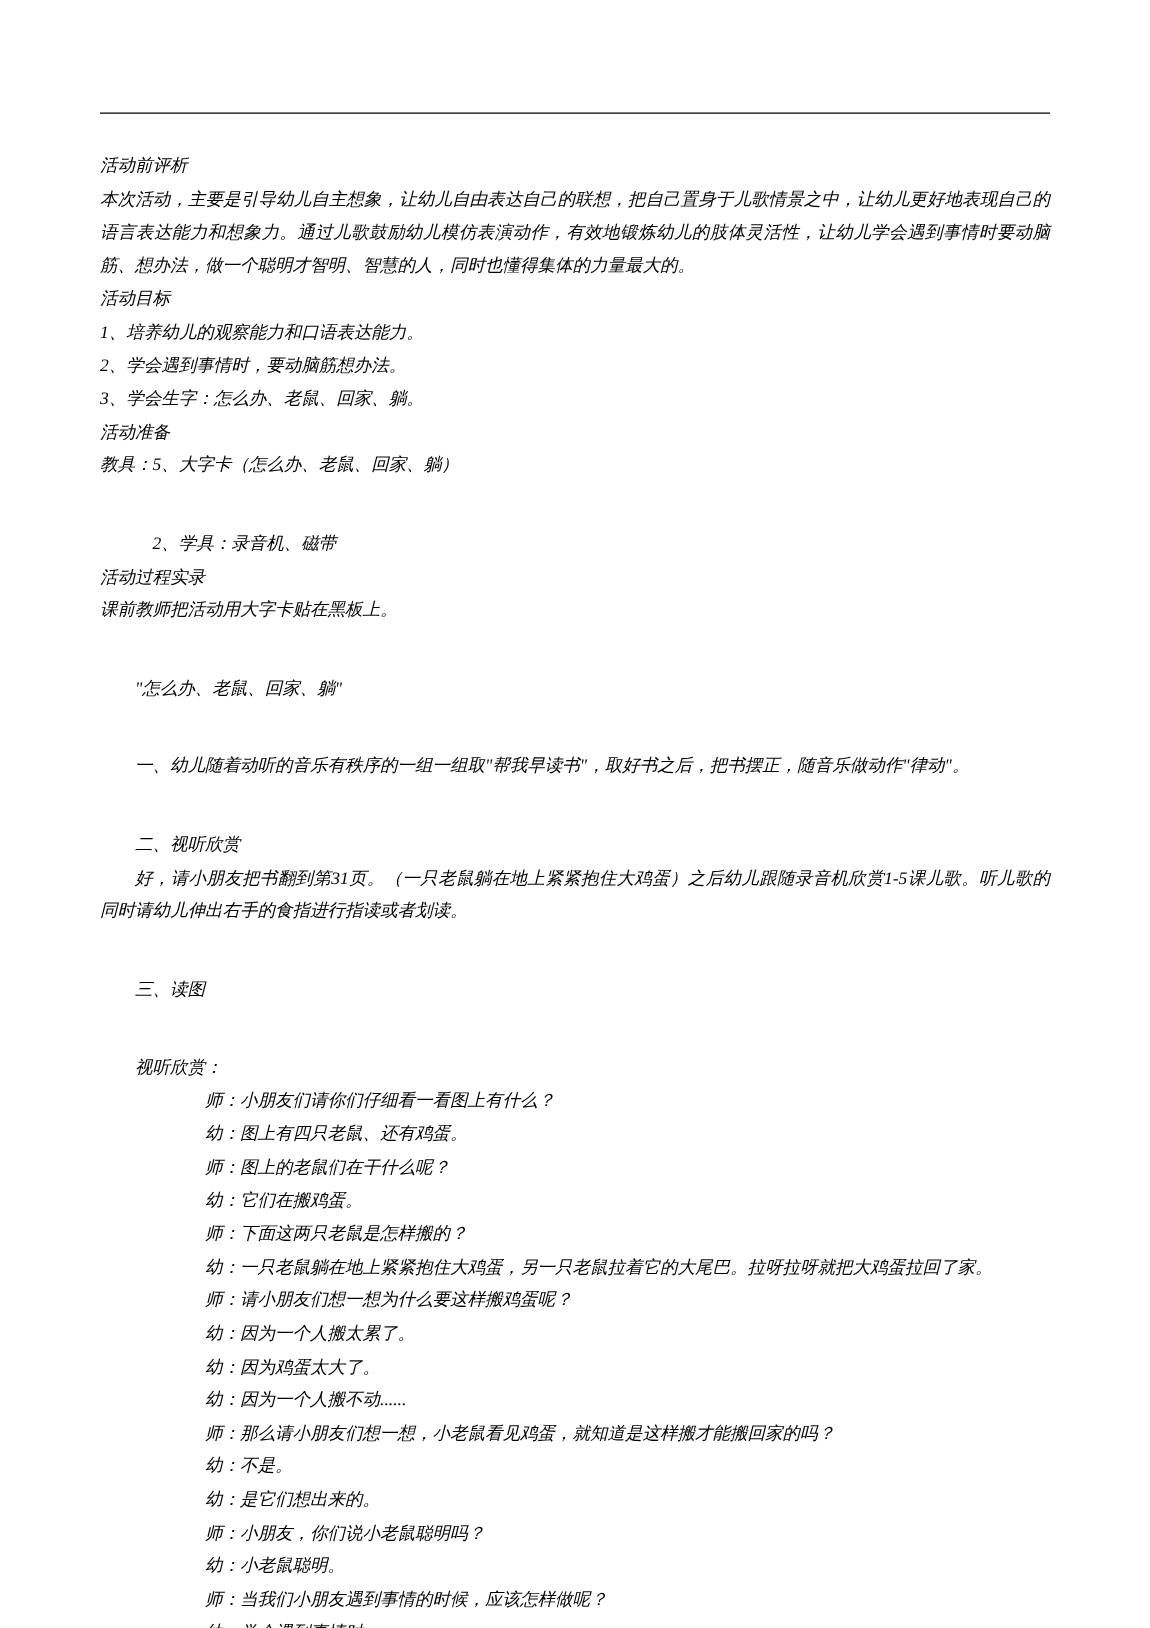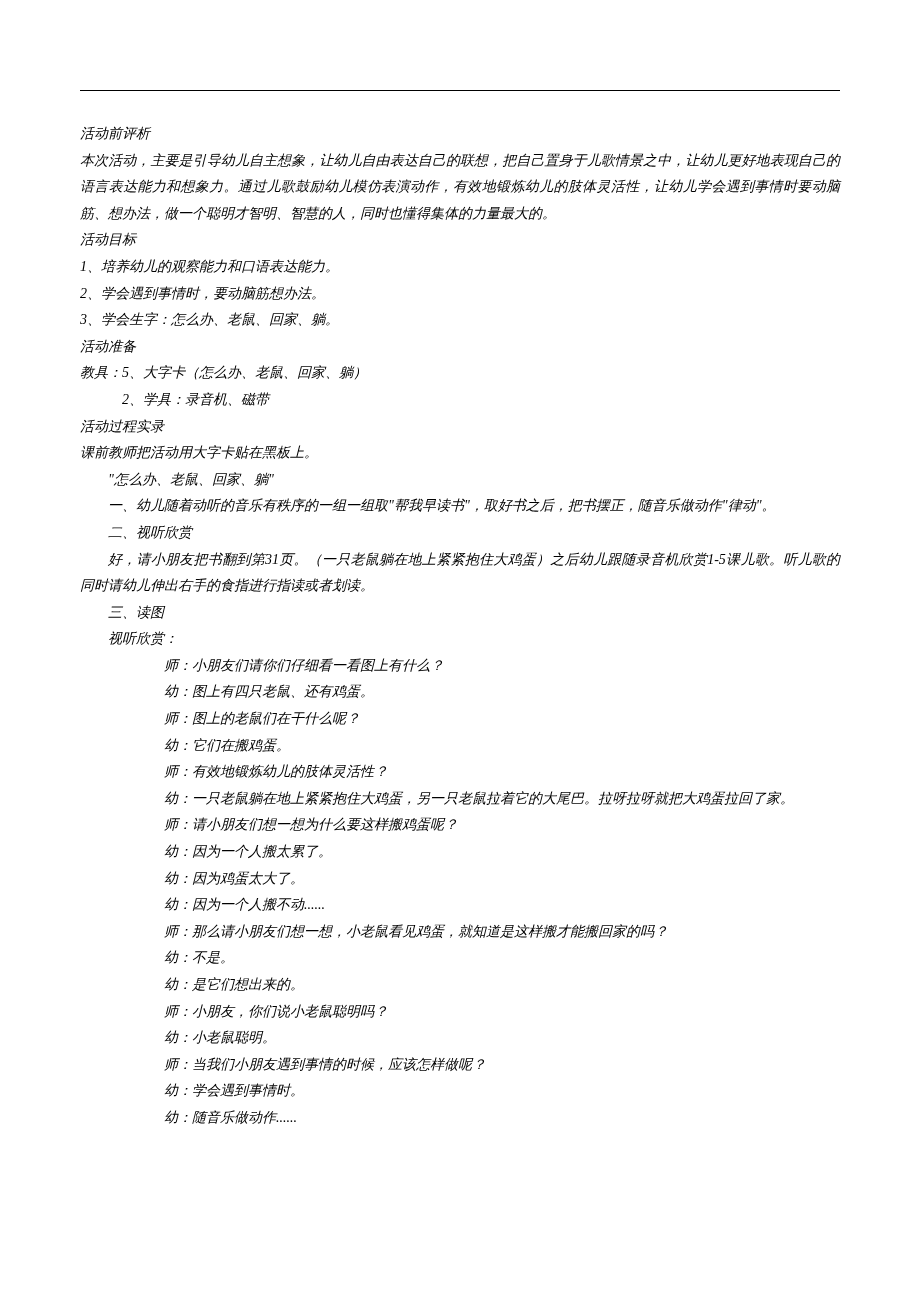--- a/index.html
+++ b/index.html
@@ -20,20 +20,21 @@
       border: none;
       border-top: 1.5px solid #000;
       margin-bottom: 30px;
     }
     .para {
       text-align: justify;
       font-style: italic;
     }
     .indent-1 {
       padding-left: 2em;
+      margin-top: 36px;
     }
     .indent-3 {
       padding-left: 6em;
     }
   </style>
 </head>
 <body>
 
 <hr class="hr-top">
 
@@ -55,21 +56,21 @@
 <div class="para indent-1">一、幼儿随着动听的音乐有秩序的一组一组取"帮我早读书"，取好书之后，把书摆正，随音乐做动作"律动"。</div>
 <div class="para indent-1">二、视听欣赏</div>
 <div class="para" style="text-indent:2em">好，请小朋友把书翻到第31页。（一只老鼠躺在地上紧紧抱住大鸡蛋）之后幼儿跟随录音机欣赏1-5课儿歌。听儿歌的同时请幼儿伸出右手的食指进行指读或者划读。</div>
 <div class="para indent-1">三、读图</div>
 <div class="para indent-1">视听欣赏：</div>
 
 <div class="para indent-3">师：小朋友们请你们仔细看一看图上有什么？</div>
 <div class="para indent-3">幼：图上有四只老鼠、还有鸡蛋。</div>
 <div class="para indent-3">师：图上的老鼠们在干什么呢？</div>
 <div class="para indent-3">幼：它们在搬鸡蛋。</div>
-<div class="para indent-3">师：有效地锻炼幼儿的肢体灵活性？</div>
+<div class="para indent-3">师：下面这两只老鼠是怎样搬的？</div>
 <div class="para indent-3">幼：一只老鼠躺在地上紧紧抱住大鸡蛋，另一只老鼠拉着它的大尾巴。拉呀拉呀就把大鸡蛋拉回了家。</div>
 <div class="para indent-3">师：请小朋友们想一想为什么要这样搬鸡蛋呢？</div>
 <div class="para indent-3">幼：因为一个人搬太累了。</div>
 <div class="para indent-3">幼：因为鸡蛋太大了。</div>
 <div class="para indent-3">幼：因为一个人搬不动......</div>
 <div class="para indent-3">师：那么请小朋友们想一想，小老鼠看见鸡蛋，就知道是这样搬才能搬回家的吗？</div>
 <div class="para indent-3">幼：不是。</div>
 <div class="para indent-3">幼：是它们想出来的。</div>
 <div class="para indent-3">师：小朋友，你们说小老鼠聪明吗？</div>
 <div class="para indent-3">幼：小老鼠聪明。</div>

